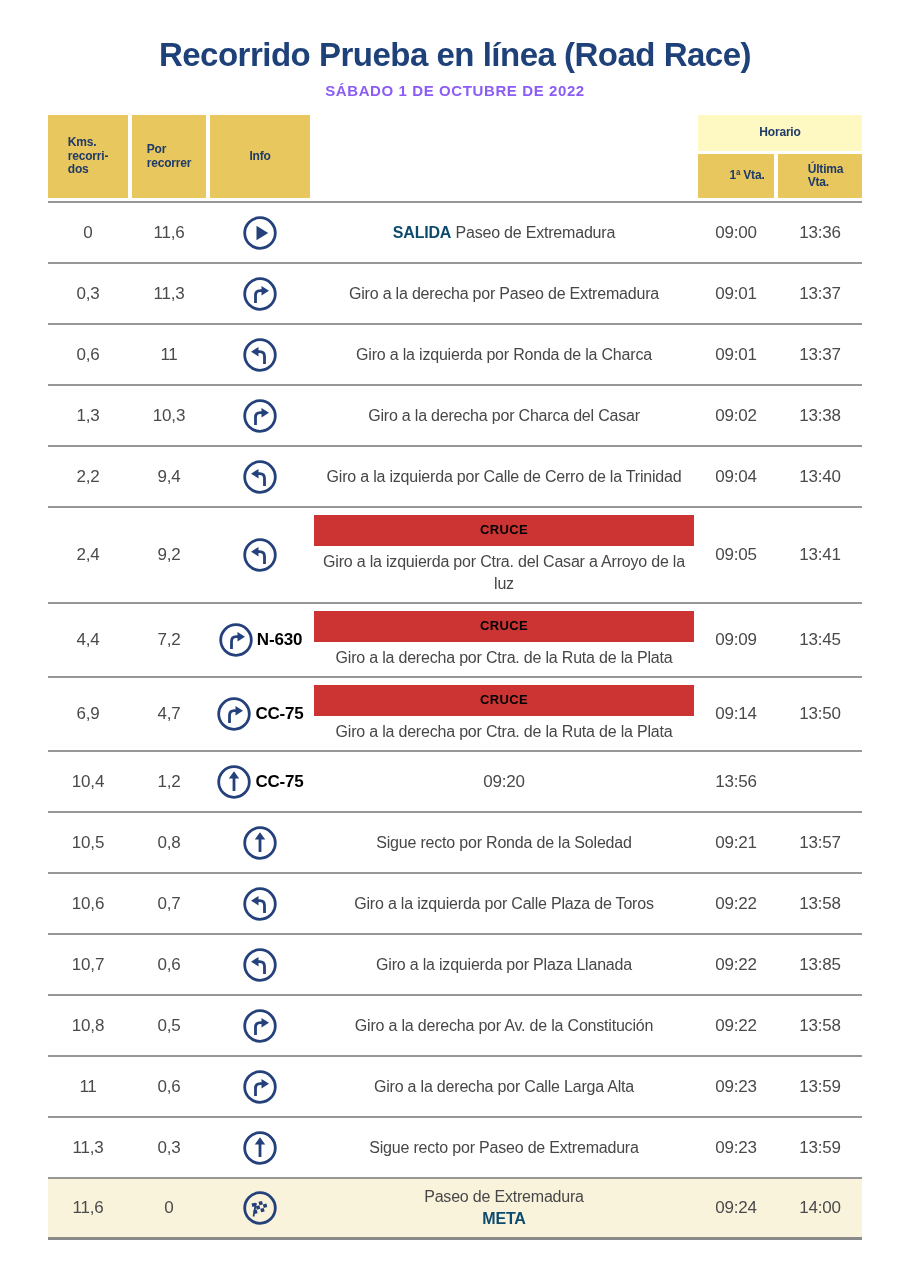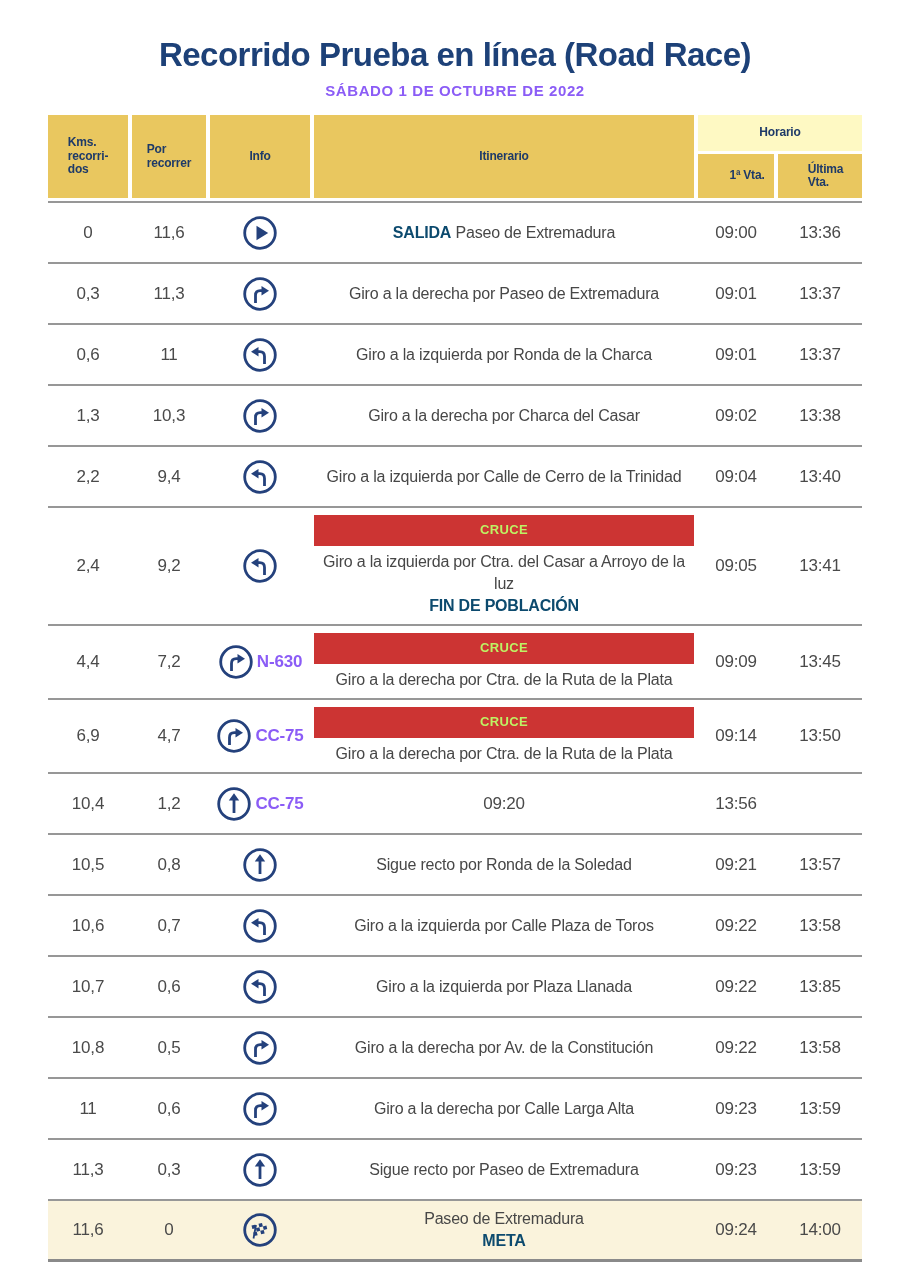--- a/index.html
+++ b/index.html
@@ -48,44 +48,43 @@
   .rows { margin-top:3px; border-top:2px solid #979797; }
   .row {
     border-bottom:2px solid #979797;
     min-height:61px; padding:7px 0;
     align-items:center;
   }
   .row:last-child { border-bottom:3px solid #8a8a8a; }
   .row.highlight { background:#faf3dc; }
   .cell { font-size:17px; text-align:center; letter-spacing:-0.2px; }
   .info { display:flex; align-items:center; justify-content:center; gap:3px; }
-  .road { color:#8b5cf6; font-weight:700; font-size:17px; white-space:nowrap; }
+  .road { color:#000000; font-weight:700; font-size:17px; white-space:nowrap; }
   .itin { font-size:16px; line-height:22px; color:#474747; }
   .itin .line .b { font-weight:700; color:#0c4a6e; }
   .banner {
-    background:#cc3433; color:#bef264; font-weight:700; font-size:13px;
+    background:#cc3433; color:#000000; font-weight:700; font-size:13px;
     letter-spacing:0.4px; padding:4px 0 5px; margin-bottom:5px; 
   }
   .icon-svg { display:block; }
 </style>
 </head>
 <body>
 
 <div class="page">
   <div class="title">Recorrido Prueba en línea (Road Race)</div>
   <div class="subtitle">SÁBADO 1 DE OCTUBRE DE 2022</div>
 
   <div class="cols thead">
     <div class="th th-kms">Kms.
 recorri-
 dos</div>
     <div class="th th-rem">Por
 recorrer</div>
     <div class="th th-info">Info</div>
-    <div class="th th-itin">Itinerario</div>
     <div class="th th-horario">Horario</div>
     <div class="th th-vta1">1ª Vta.</div>
     <div class="th th-vta2">Última
 Vta.</div>
   </div>
 
   <div class="rows">
       <div class="row cols">
     <div class="cell">0</div>
     <div class="cell">11,6</div>
@@ -171,21 +170,20 @@
     <div class="cell info">
           <svg class="icon-svg" width="36" height="36" viewBox="0 0 36 36">
             <circle cx="18" cy="18" r="15.3" fill="none" stroke="#24417C" stroke-width="2.8"></circle>
             <path d="M22.5 27 L22.5 19.5 Q22.5 14.7 17.7 14.7 L15.5 14.7" fill="none" stroke="#24417C" stroke-width="2.8"></path>
             <polygon points="16.5,10 9,14.7 16.5,19.4" fill="#24417C"></polygon>
           </svg>
         </div>
     <div class="cell itin">
           <div class="banner">CRUCE</div>
           <div class="line"><span>Giro a la izquierda por Ctra. del Casar a Arroyo de la luz</span></div>
-          <div class="line"><span class="b">FIN DE POBLACIÓN</span></div>
         </div>
     <div class="cell">09:05</div>
     <div class="cell">13:41</div>
   </div>
       <div class="row cols">
     <div class="cell">4,4</div>
     <div class="cell">7,2</div>
     <div class="cell info">
           <svg class="icon-svg" width="36" height="36" viewBox="0 0 36 36">
             <circle cx="18" cy="18" r="15.3" fill="none" stroke="#24417C" stroke-width="2.8"></circle>

